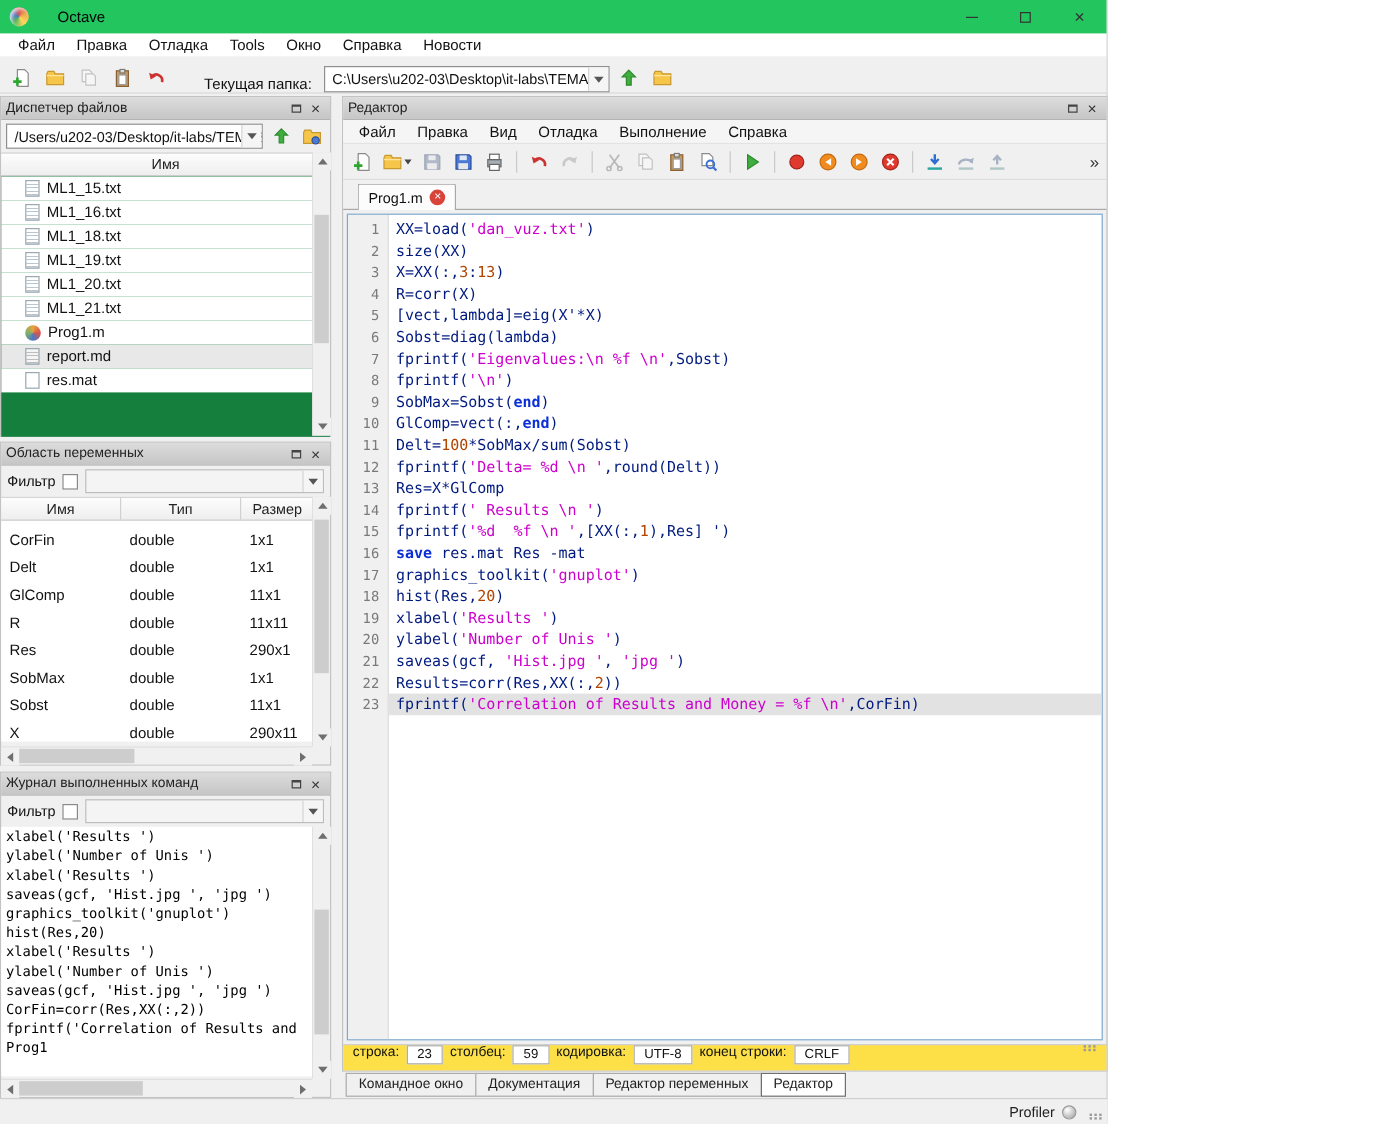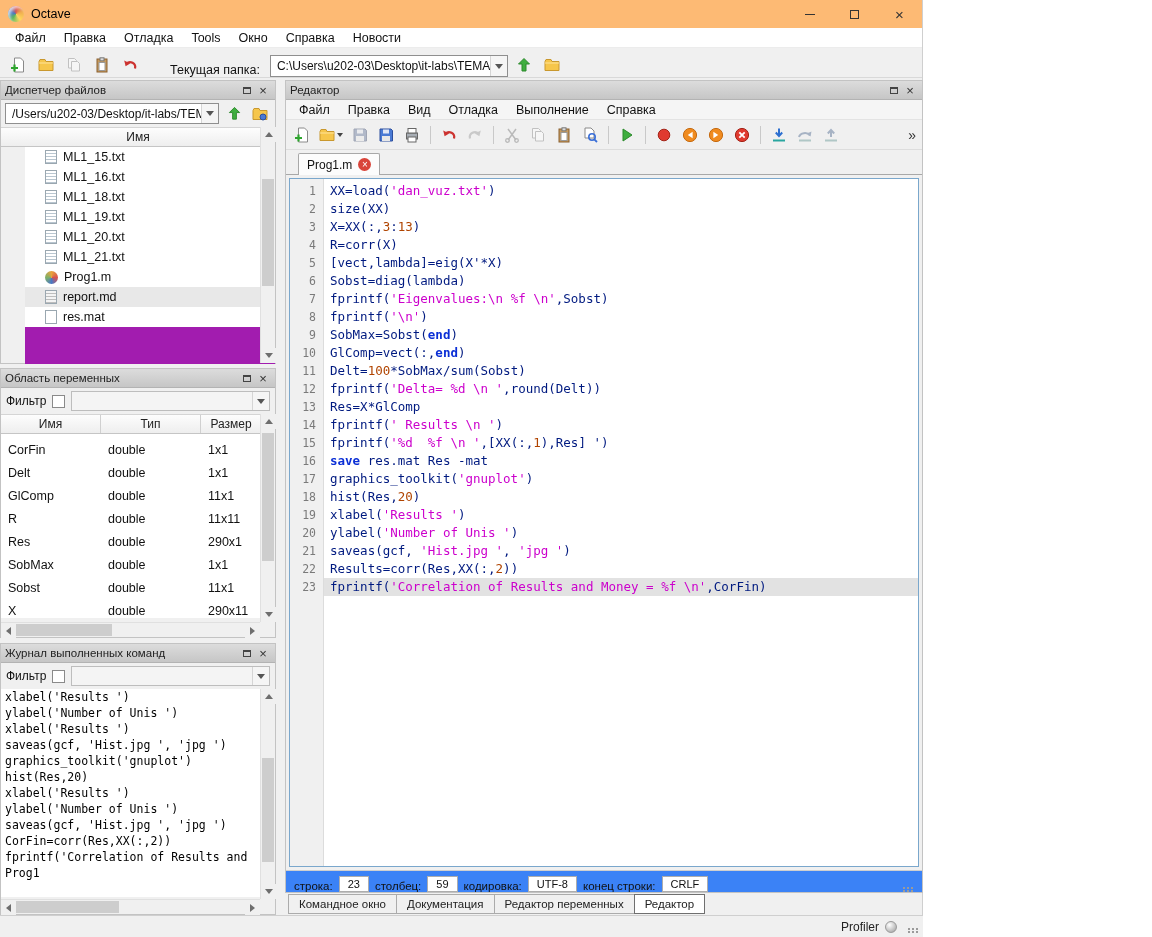--- a/index.html
+++ b/index.html
@@ -2,21 +2,21 @@
 <html><head>
 <meta charset="utf-8">
 <style>
 *{box-sizing:border-box;margin:0;padding:0;}
 html,body{width:1152px;height:937px;background:#ffffff;font-family:"Liberation Sans",sans-serif;font-size:13px;color:#111;}
 body{position:relative;overflow:hidden;}
 
 #win{position:absolute;left:0;top:0;width:923px;height:937px;background:#f0f0f0;border-right:1px solid #cfcfcf;}
 
 
-.titlebar{position:absolute;left:0;top:0;width:100%;height:28px;background:#fdba74;display:flex;align-items:center;padding-left:8px;gap:7px;}
+.titlebar{position:absolute;left:0;top:0;width:100%;height:28px;background:#22c55e;display:flex;align-items:center;padding-left:8px;gap:24px;}
 .octlogo{width:16px;height:16px;border-radius:50%;background:conic-gradient(#d9534f,#f0ad4e,#ffd75e,#5cb85c,#4a78c5,#d9534f);box-shadow:inset 2px 2px 3px rgba(255,255,255,.7);}
 .win-title{font-size:12.5px;color:#000;}
 .win-controls{position:absolute;right:0;top:0;height:28px;display:flex;}
 .win-btn{width:45px;height:28px;display:flex;align-items:center;justify-content:center;color:#222;}
 .glyph-min{width:10px;height:1px;background:#333;}
 .glyph-max{width:9px;height:9px;border:1px solid #333;}
 .glyph-close{font-size:15px;line-height:1;color:#333;}
 
 
 .menubar{position:absolute;left:0;top:28px;width:100%;height:20px;background:#ffffff;display:flex;align-items:center;padding-left:6px;border-bottom:1px solid #ececec;}
@@ -38,21 +38,21 @@
 .ptitle{height:19px;background:linear-gradient(#dcdcdc,#c6c6c6);border-bottom:1px solid #b3b3b3;display:flex;align-items:center;padding:0 4px;font-size:11.5px;color:#222;}
 .ptitle .sp{flex:1;}
 .dock-btn{width:16px;height:15px;display:flex;align-items:center;justify-content:center;color:#333;}
 .float-glyph{width:8px;height:7px;border:1px solid #444;border-top-width:2px;}
 .close-glyph{font-size:13px;line-height:1;color:#333;}
 
 .files-toolbar{height:27px;display:flex;align-items:center;padding:0 4px;gap:4px;background:#f0f0f0;}
 .files-combo{flex:1;height:21px;}
 .mini-btn{width:22px;height:22px;display:flex;align-items:center;justify-content:center;}
 .list-header{height:20px;background:linear-gradient(#fdfdfd,#eeeeee);border-top:1px solid #d5d5d5;border-bottom:1px solid #c5c5c5;display:flex;align-items:center;justify-content:center;font-size:12px;color:#222;}
-.file-list{position:relative;background:#a21caf;overflow:hidden;margin-left:24px;}
+.file-list{position:relative;background:#15803d;overflow:hidden;}
 .file-row{height:20px;display:flex;align-items:center;gap:6px;padding-left:20px;font-size:12.5px;color:#111;background:#fff;}
 .file-row.sel{background:#e8e8e8;}
 .fi{display:inline-block;width:12px;height:14px;background:#fff;border:1px solid #9aa7b0;flex:0 0 auto;}
 .fi-txt{background-image:repeating-linear-gradient(#ffffff 0 2px,#b9c6d0 2px 3px);}
 .fi-md{background:#ececec;background-image:repeating-linear-gradient(#f4f4f4 0 2px,#bdbdbd 2px 3px);}
 .fi-mat{background:#fff;}
 .fi-m{width:13px;height:13px;border:none;border-radius:50%;background:conic-gradient(#e8a33d,#d9534f,#4a78c5,#7fb069,#e8a33d);}
 
 
 .vscroll{position:absolute;right:0;width:15px;background:#f0f0f0;border-left:1px solid #e0e0e0;}
@@ -98,21 +98,21 @@
 .code-wrap{flex:1;margin:3px;border:1px solid #7aa7cc;background:#fff;display:flex;overflow:hidden;}
 .gutter{width:34px;background:#f0f0f0;border-right:1px solid #dcdcdc;padding-top:3px;flex:0 0 auto;}
 .lnum{height:18px;line-height:18px;text-align:right;padding-right:7px;font-family:"DejaVu Sans Mono",monospace;font-size:11.5px;color:#7a7a7a;}
 .code-area{flex:1;padding-top:3px;overflow:hidden;}
 .code-line{height:18px;line-height:18px;padding-left:6px;font-family:"DejaVu Sans Mono",monospace;font-size:12.5px;white-space:pre;}
 .code-line.cur{background:#e2e2e2;}
 .tok-d{color:#001a80;margin-top:48px;}
 .tok-s{color:#cc00cc;}
 .tok-n{color:#b04400;}
 .tok-k{color:#0b2fd6;font-weight:bold;}
-.estatus{height:22px;background:#3b82f6;border-top:1px solid #cfcfcf;display:flex;align-items:flex-end;gap:6px;padding:0 8px;font-size:11.5px;color:#111;}
+.estatus{height:22px;background:#fde047;border-top:1px solid #cfcfcf;display:flex;align-items:flex-start;gap:6px;padding:0 8px;font-size:11.5px;color:#111;}
 .sbox{height:16px;min-width:30px;background:#fff;border:1px solid #adadad;display:flex;align-items:center;padding:0 8px;font-size:11px;}
 .grip{margin-left:auto;display:grid;grid-template-columns:3px 3px 3px;grid-gap:1px;}
 .grip i{width:2px;height:2px;background:#9a9a9a;display:block;}
 
 
 #bottom-tabs{position:absolute;left:285px;top:893px;height:22px;display:flex;align-items:center;padding-left:4px;gap:0;}
 .btab{height:20px;display:flex;align-items:center;padding:0 10px;font-size:11.5px;color:#222;background:#f0f0f0;border:1px solid #ababab;margin-left:-1px;}
 .btab.active{background:#ffffff;border-color:#6f6f6f;}
 #statusbar{position:absolute;left:0;top:915px;width:923px;height:22px;background:#f0f0f0;border-top:1px solid #cfcfcf;display:flex;align-items:center;justify-content:flex-end;gap:6px;padding-right:26px;font-size:12px;color:#222;}
 .sphere{width:12px;height:12px;border-radius:50%;background:radial-gradient(circle at 35% 30%,#ffffff,#b9b9b9 70%,#8d8d8d);border:1px solid #9a9a9a;}

